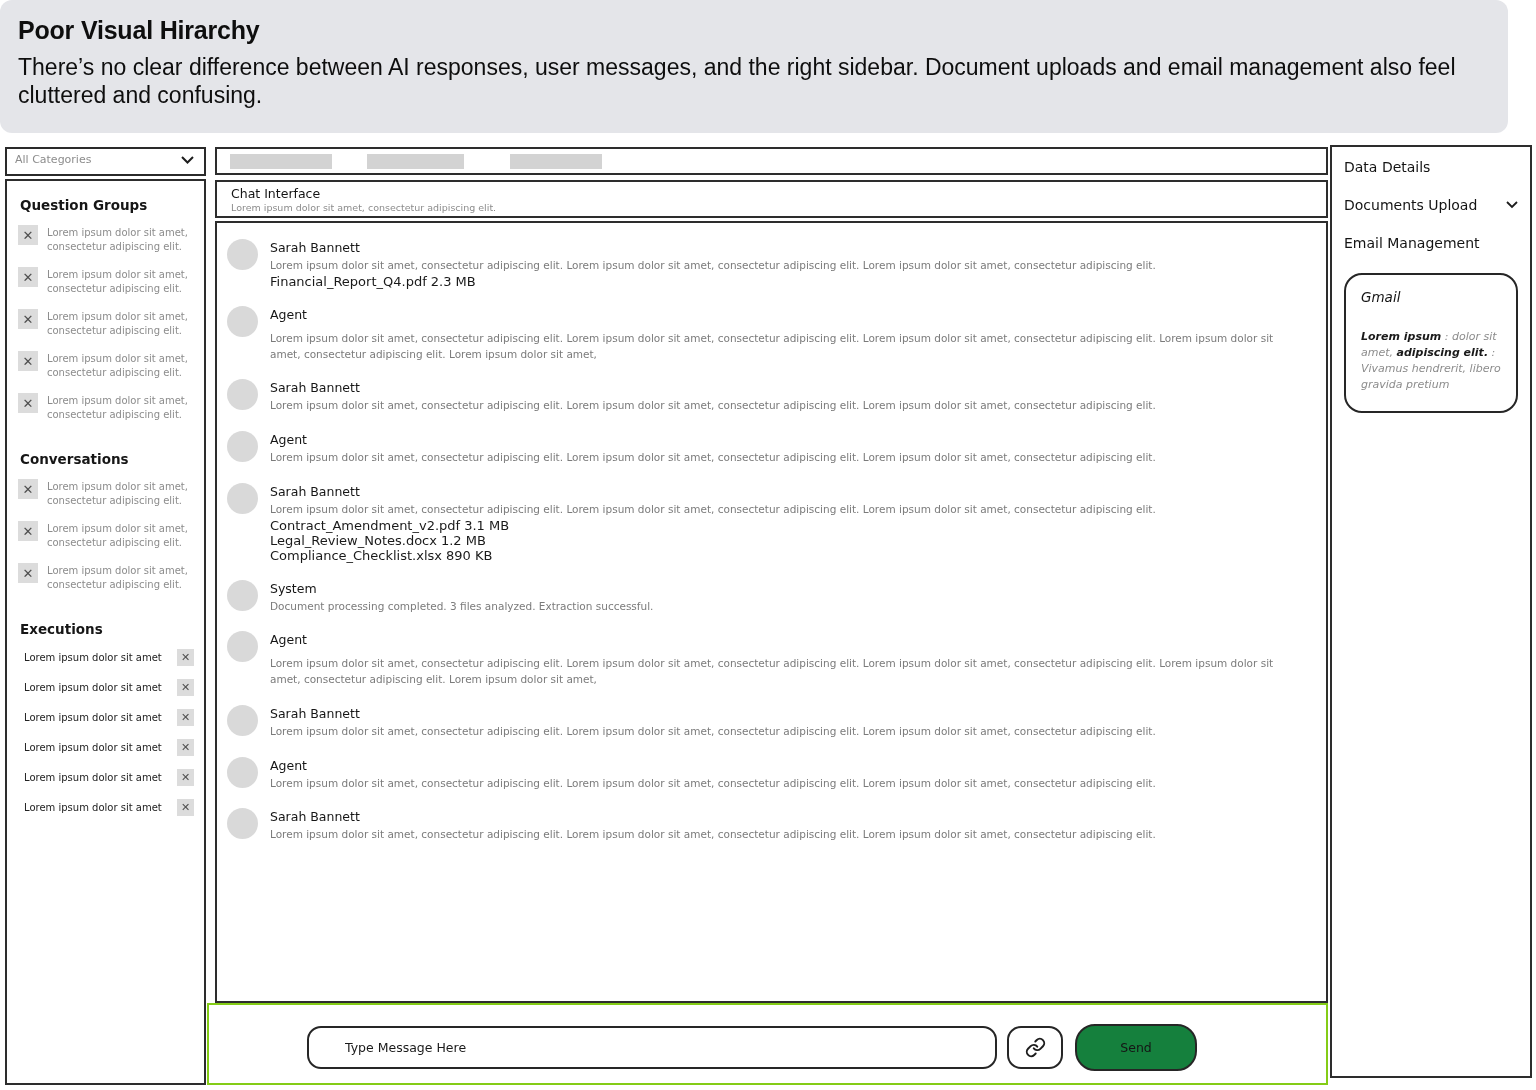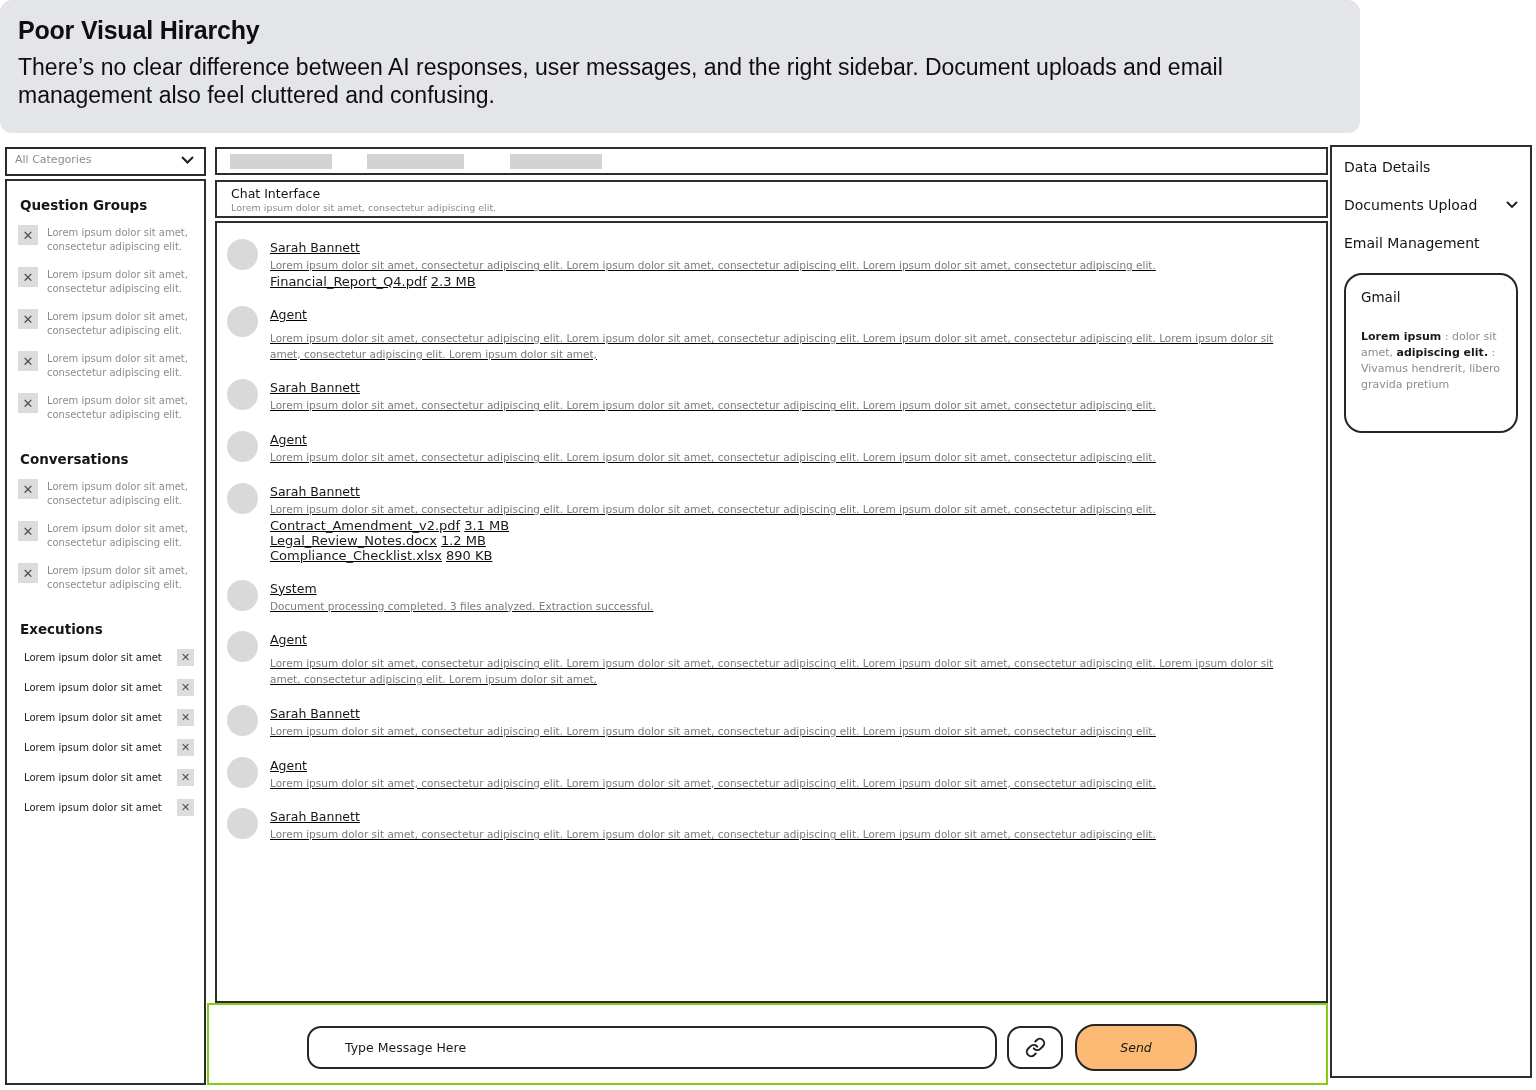--- a/index.html
+++ b/index.html
@@ -1,21 +1,21 @@
 <!DOCTYPE html>
 <html><head>
 <meta charset="utf-8">
 <style>
   * { box-sizing: border-box; margin: 0; padding: 0; }
   html, body { width: 1536px; height: 1090px; background: #fff; overflow: hidden;
     font-family: "DejaVu Sans", sans-serif; }
   .abs { position: absolute; }
 
   
-  #banner { left: 0; top: 0; width: 1360px; height: 133px; background: #e4e5e9;
+  #banner { left: 0; top: 0; width: 1508px; height: 133px; background: #e4e5e9;
     border-radius: 12px; padding: 16px 20px 0 18px;
     font-family: "Liberation Sans", sans-serif; color: #0e0e0e; }
   #banner h1 { font-size: 25px; font-weight: 700; margin-bottom: 8px; letter-spacing: -0.2px; }
   #banner p { font-size: 23px; line-height: 28px; font-weight: 400; max-width: 1510px; }
 
   
   #cat-dropdown { left: 5px; top: 147px; width: 201px; height: 29px;
     border: 2px solid #2a2a2a; background: #fff; display: flex; align-items: center;
     justify-content: space-between; padding: 0 10px 4px 8px; cursor: pointer; }
   #cat-dropdown .dd-label { font-size: 11px; color: #8c8c8c; }
@@ -43,47 +43,47 @@
 
   #main-header { left: 215px; top: 180px; width: 1113px; height: 38px;
     border: 2px solid #2d2d2d; background: #fff; padding: 4px 0 0 14px; }
   #main-header .hdr-title { font-size: 12.5px; color: #141414; font-weight: 500; }
   #main-header .hdr-sub { font-size: 9.5px; color: #8c8c8c; margin-top: 1px; }
 
   #messages { left: 215px; top: 221px; width: 1113px; height: 782px;
     border: 2px solid #2d2d2d; background: #fff; padding: 16px 20px 0 10px; overflow: hidden; }
   .msg { display: flex; gap: 12px; margin-bottom: 17px; }
   .avatar { width: 31px; height: 31px; border-radius: 50%; background: #d9d9d9; flex: 0 0 auto; }
-  .msg-body { padding-top: 1px; min-width: 0; text-decoration: underline; }
+  .msg-body { padding-top: 1px; min-width: 0; }
   .msg-author { font-size: 12.5px; font-weight: 500; color: #161616; margin-bottom: 3px; }
   .msg-gap .msg-author { margin-bottom: 9px; }
   .msg-text { font-size: 10.5px; color: #7b7b7b; line-height: 1.5; }
   .attachment { font-size: 13px; color: #1a1a1a; font-weight: 500; cursor: pointer; }
   .attachment .att-size { margin-left: 4px; }
 
   #composer { left: 207px; top: 1003px; width: 1121px; height: 82px;
     border: 2px solid #84cc16; background: #fff; }
   #msg-input { position: absolute; left: 98px; top: 21px; width: 690px; height: 43px;
     border: 2px solid #262626; border-radius: 14px; padding: 0 16px 0 36px;
     font-family: "DejaVu Sans", sans-serif; font-size: 12.5px; color: #1a1a1a; outline: none; }
   #msg-input::placeholder { color: #1a1a1a; opacity: 1; }
   #attach-btn { position: absolute; left: 798px; top: 21px; width: 56px; height: 43px;
     border: 2px solid #262626; border-radius: 14px; background: #fff; cursor: pointer;
     display: flex; align-items: center; justify-content: center; }
   #send-btn { position: absolute; left: 866px; top: 19px; width: 122px; height: 47px;
-    border: 2px solid #262626; border-radius: 20px; background: #fdba74; cursor: pointer;
-    font-family: "DejaVu Sans", sans-serif; font-size: 12.5px; color: #151515; font-style: italic; }
+    border: 2px solid #262626; border-radius: 20px; background: #15803d; cursor: pointer;
+    font-family: "DejaVu Sans", sans-serif; font-size: 12.5px; color: #151515; }
 
   
   #right-panel { left: 1330px; top: 145px; width: 202px; height: 933px;
     border: 2px solid #2d2d2d; background: #fff; padding: 12px 12px 0 12px; }
   .nav-row { display: flex; justify-content: space-between; align-items: center;
     font-size: 14px; color: #141414; margin-bottom: 22px; }
   #gmail-card { border: 2px solid #262626; border-radius: 18px; margin-top: 10px;
-    height: 160px; padding: 14px 14px 0 15px; }
+    height: 140px; padding: 14px 14px 0 15px; font-style: italic; }
   #gmail-card .card-title { font-size: 13.5px; color: #141414; margin-bottom: 24px; }
   #gmail-card .card-text { font-size: 11px; line-height: 1.45; color: #8c8c8c; }
   #gmail-card .card-text b { color: #1a1a1a; font-weight: 600; }
 
   .chev { flex: 0 0 auto; }
 </style>
 </head>
 <body>
 
 <div id="banner" class="abs">

